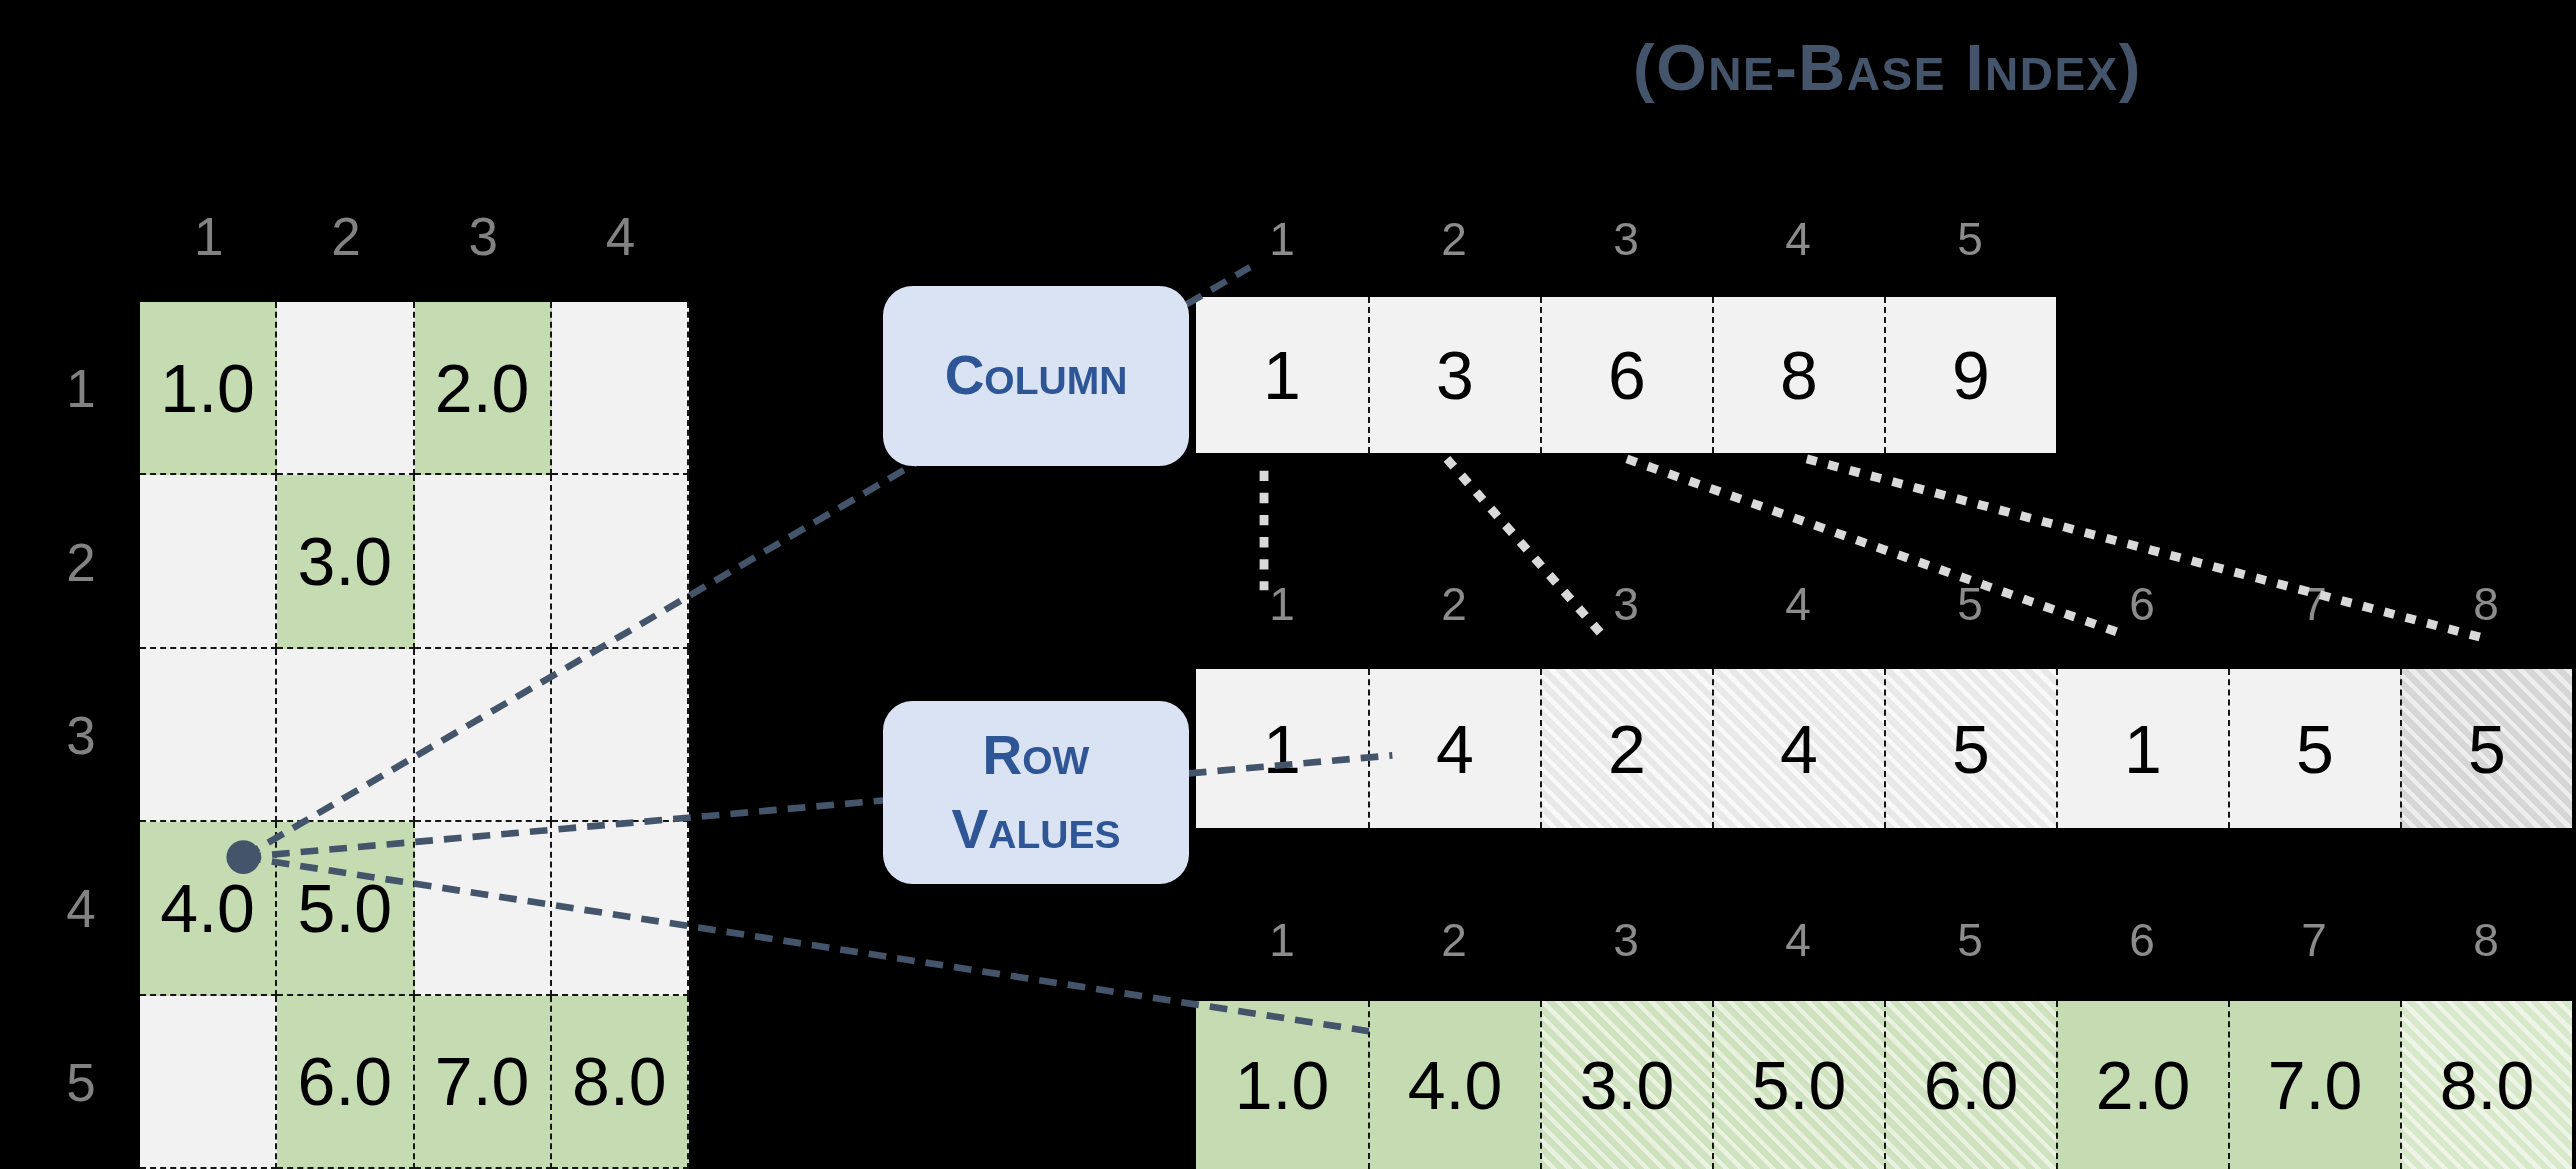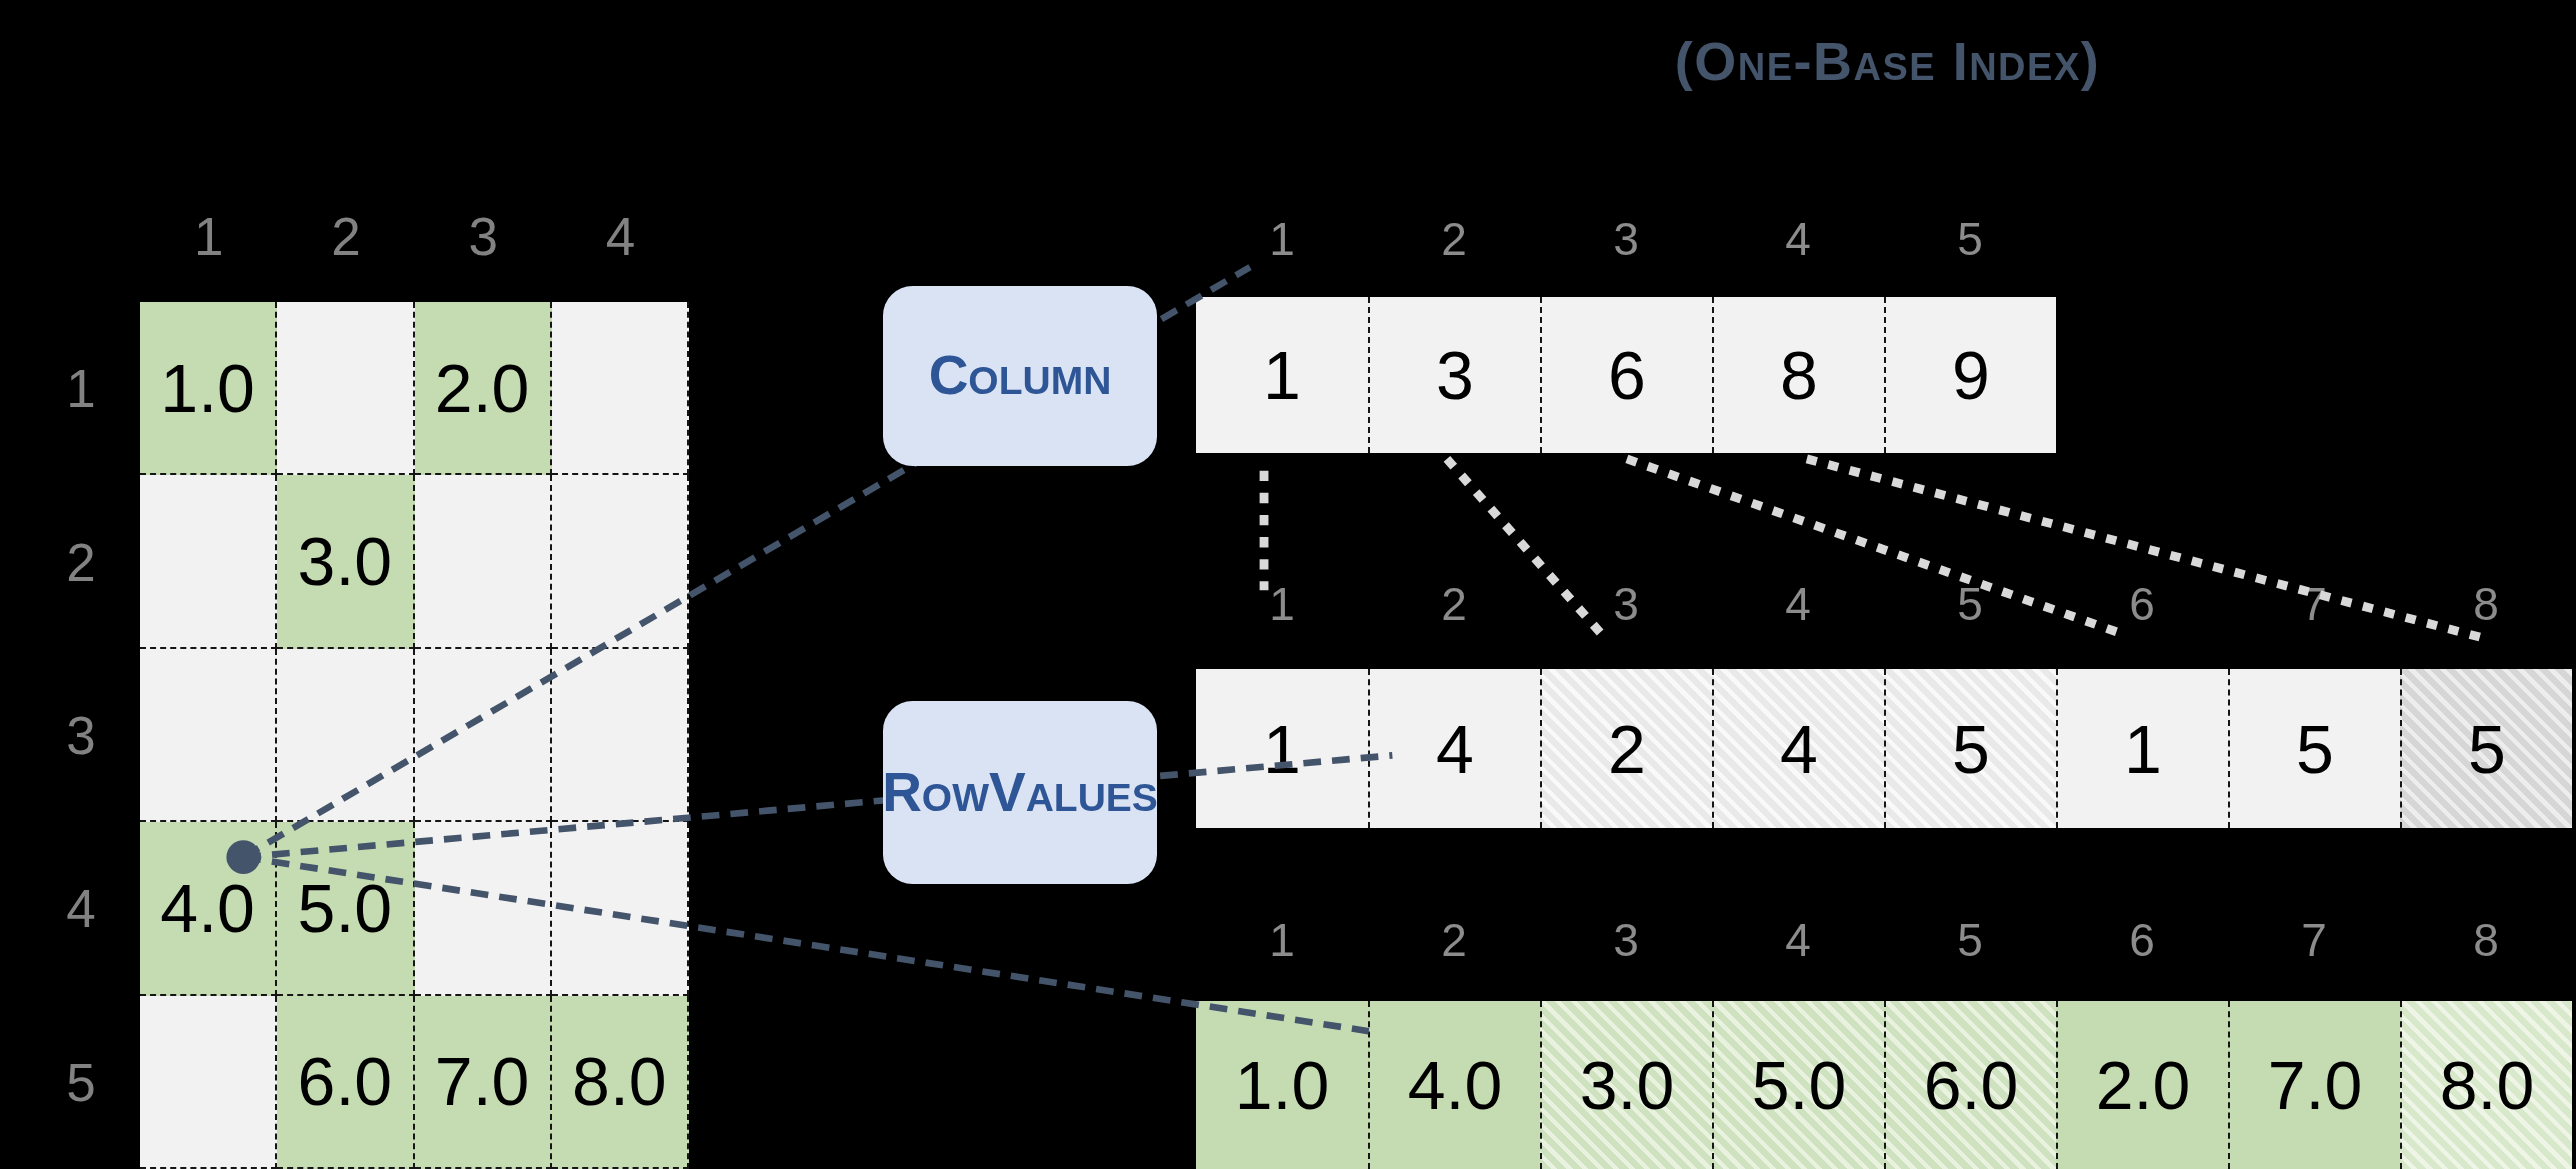--- a/index.html
+++ b/index.html
@@ -7,21 +7,21 @@
     position:relative;
     width:2576px;height:1170px;
     background:#000;
     overflow:hidden;
     font-family:"Liberation Sans", sans-serif;
   }
   
   .title{
     position:absolute;left:1519px;top:29.5px;width:737px;
     text-align:center;
-    font-size:54px;font-weight:bold;
+    font-size:65px;font-weight:bold;
     font-variant:small-caps;
     letter-spacing:1.5px;
     color:var(--slate);
   }
   
   #matrix{
     position:absolute;left:140px;top:302px;
     width:549px;height:867px;
     display:grid;
     grid-template-columns:repeat(4,1fr);
@@ -43,24 +43,24 @@
   #m-row-headers{
     position:absolute;left:44px;top:302px;width:74px;height:867px;
     display:flex;flex-direction:column;
   }
   #m-row-headers .hdr{flex:1;display:flex;align-items:center;justify-content:center;
     font-size:53px;color:var(--hdrgray);}
   
   #overlay{position:absolute;left:0;top:0;z-index:5;}
   
   .label-box{
-    position:absolute;left:883px;width:274px;
+    position:absolute;left:883px;width:306px;
     background:var(--boxfill);
     border-radius:29.5px;
-    display:flex;align-items:center;justify-content:center;
+    display:flex;flex-direction:column;align-items:center;justify-content:center;
     z-index:10;
   }
   .label-box .ln{
     font-size:55px;font-weight:bold;font-variant:small-caps;
     line-height:1.33;color:var(--boxtext);
   }
   #box-co{top:286px;height:180px;}
   #box-ri{top:656px;height:183px;margin-top:45px;}
   #box-va{top:1034px;height:100px;}
   

